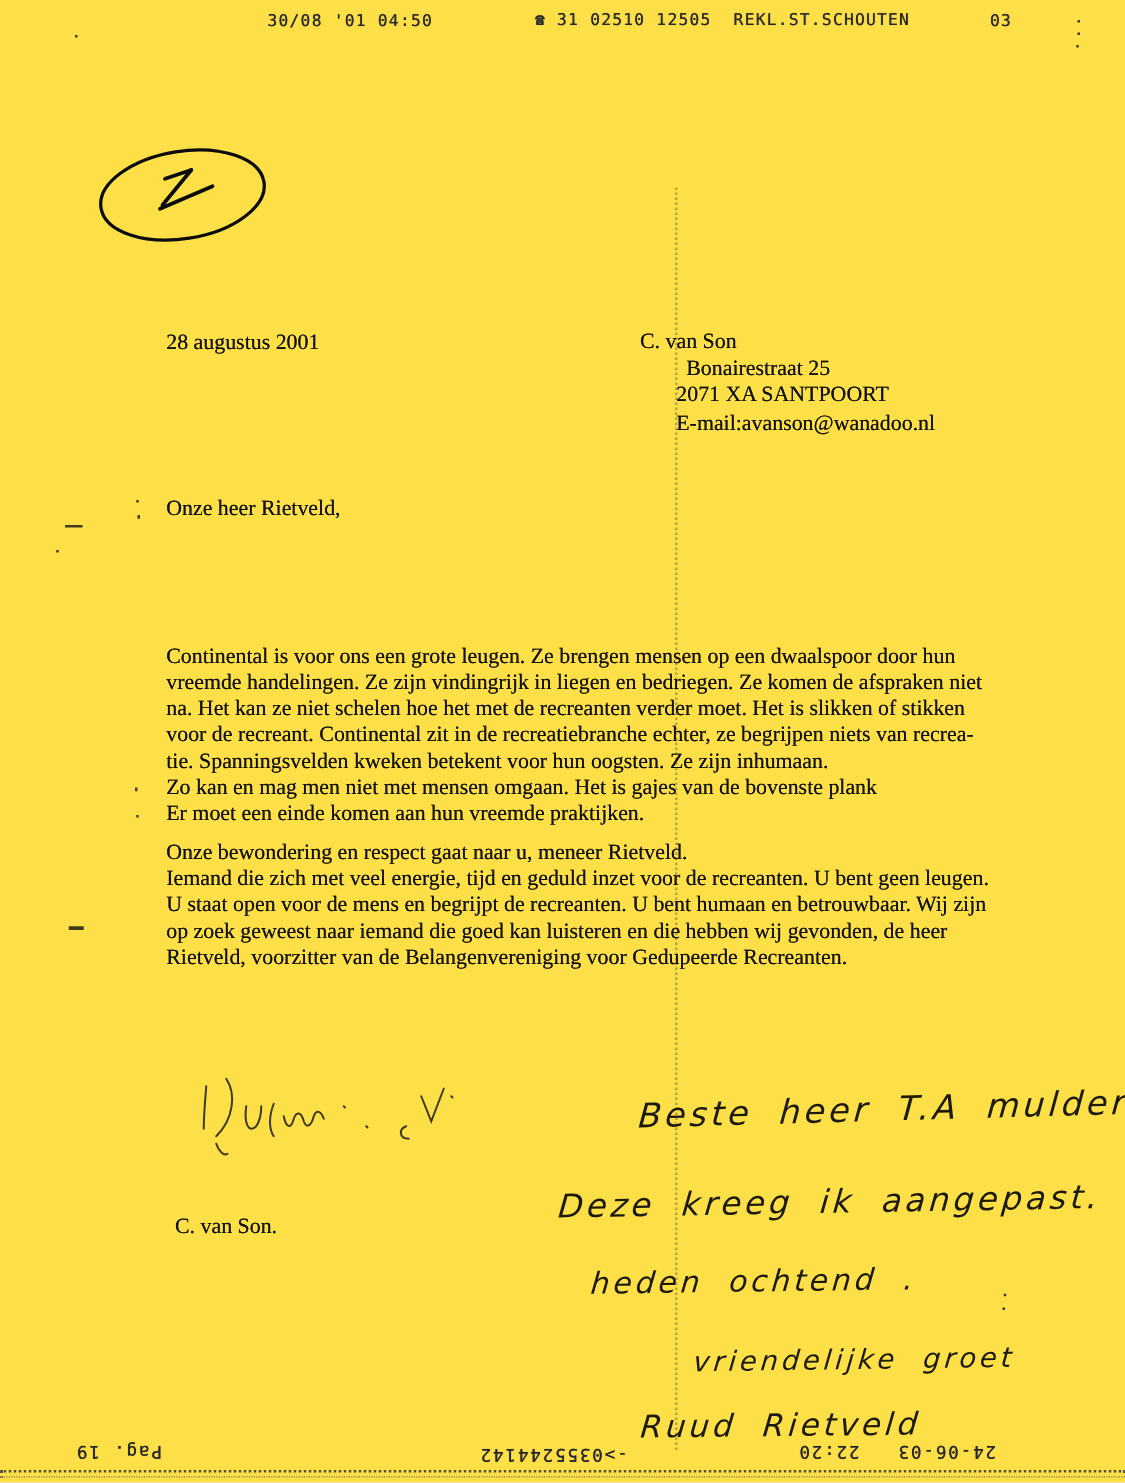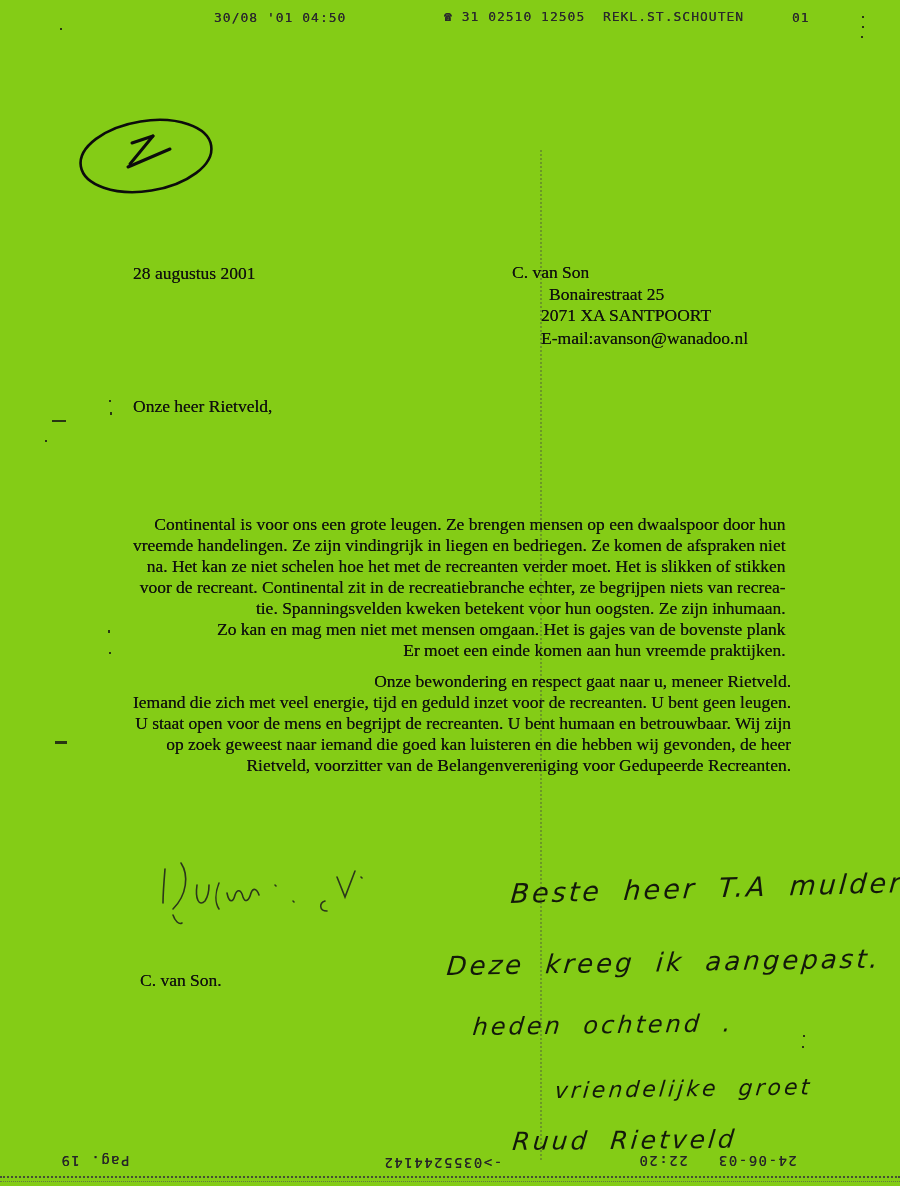--- a/index.html
+++ b/index.html
@@ -1,20 +1,20 @@
 <!DOCTYPE html>
 <html><head>
 <meta charset="utf-8">
 <style>
   html,body{margin:0;padding:0;background:#e8e8e8;}
   .page{
     position:relative;
     width:900px;height:1186px;
     margin:0 auto;
-    background:#84cc16;
+    background:#fde047;
     overflow:hidden;
     font-family:"Liberation Serif", serif;
     color:#121212;
   }
   
   .fh-item{
     position:absolute;
     font-family:"DejaVu Sans Mono", monospace;
     font-size:13px;
     letter-spacing:1px;
@@ -42,21 +42,20 @@
   }
   
   .typed{
     position:absolute;
     font-family:"Liberation Serif", serif;
     font-size:17.5px;
     line-height:21px;
     color:#101010;
     white-space:pre;
     text-shadow:0 0 0.5px rgba(0,0,0,.75);
-    text-align:right;
   }
   .addr{line-height:22px;}
   
   .hand{
     position:absolute;
     font-family:"DejaVu Sans", sans-serif;
     font-style:italic;
     color:#0a0a0a;
     white-space:pre;
     letter-spacing:3px;
@@ -78,22 +77,22 @@
   .sr-data{position:absolute;width:1px;height:1px;overflow:hidden;clip:rect(0 0 0 0);}
   svg{display:block;}
 </style>
 </head>
 <body>
 
 <div class="page">
 
   <div>
     <span class="fh-item" style="left:214px;top:10px">30/08 '01 04:50</span>
-    <span class="fh-item" style="left:444px;top:9px"><span>☎</span><span> 31 02510 12505  REKL.ST.SCHOUTEN</span></span>
-    <span class="fh-item" style="left:792px;top:10px">01</span>
+    <span class="fh-item" style="left:428px;top:9px"><span>☎</span><span> 31 02510 12505  REKL.ST.SCHOUTEN</span></span>
+    <span class="fh-item" style="left:792px;top:10px">03</span>
   </div>
 
   <div class="fold-line"></div>
 
   <div style="position:absolute;left:60px;top:106px;width:180px;height:100px">
     <svg width="180" height="100" viewBox="0 0 180 100">
       <ellipse cx="86" cy="50" rx="66" ry="35" fill="none" stroke="#0c0c0c" stroke-width="2.6" transform="rotate(-9 86 50)"></ellipse>
       <path d="M72 37 L93 30" fill="none" stroke="#0c0c0c" stroke-width="3" stroke-linecap="round"></path>
       <path d="M93 30 L70 58" fill="none" stroke="#0c0c0c" stroke-width="3" stroke-linecap="round"></path>
       <path d="M68 61 L110 43" fill="none" stroke="#0c0c0c" stroke-width="3" stroke-linecap="round"></path>

